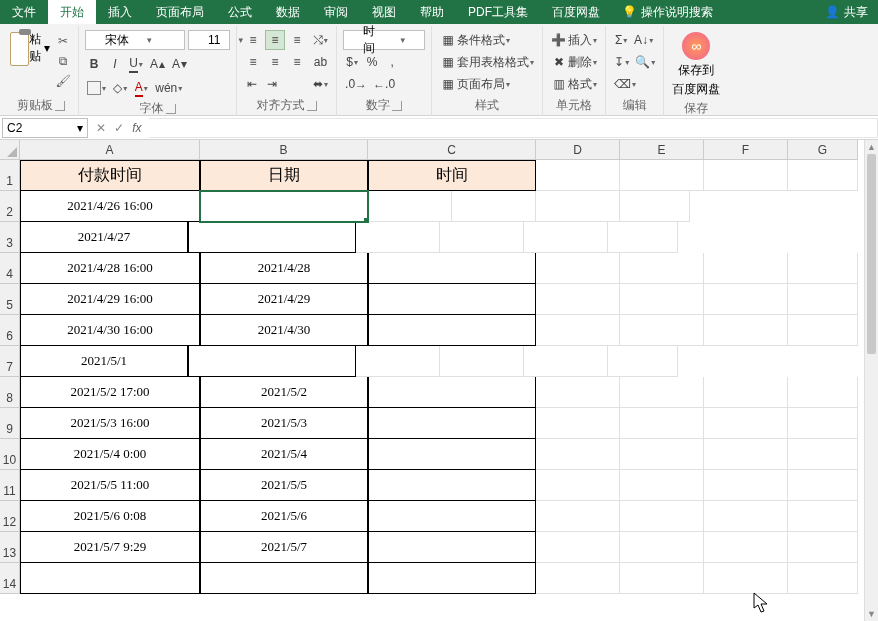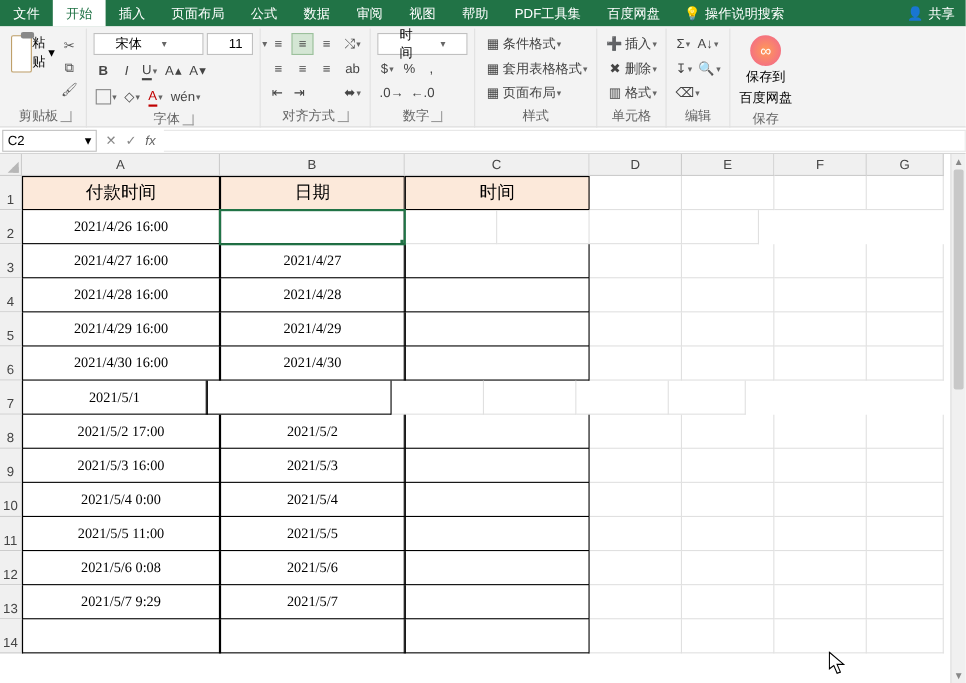--- a/index.html
+++ b/index.html
@@ -353,21 +353,20 @@
         <div class="rh">2</div>
         <div class="cell colA">2021/4/26 16:00</div>
         <div class="cell colC sel"></div>
         <div class="cell colD"></div>
         <div class="cell colE"></div>
         <div class="cell colF"></div>
         <div class="cell colG"></div>
       </div>
       <div class="row">
         <div class="rh">3</div>
-        <div class="cell colA">2021/4/27 16:00</div>
         <div class="cell colB">2021/4/27</div>
         <div class="cell colC"></div>
         <div class="cell colD"></div>
         <div class="cell colE"></div>
         <div class="cell colF"></div>
         <div class="cell colG"></div>
       </div>
       <div class="row">
         <div class="rh">4</div>
         <div class="cell colA">2021/4/28 16:00</div>

